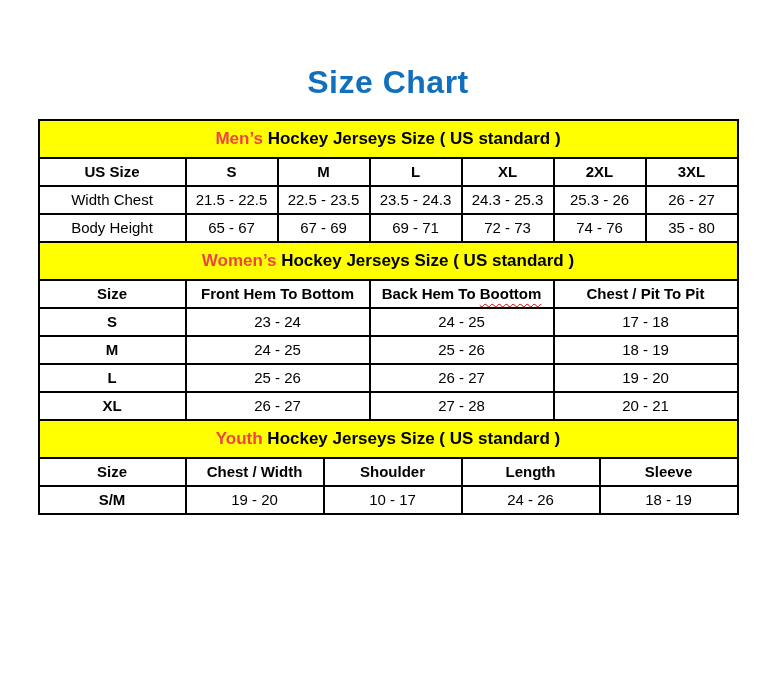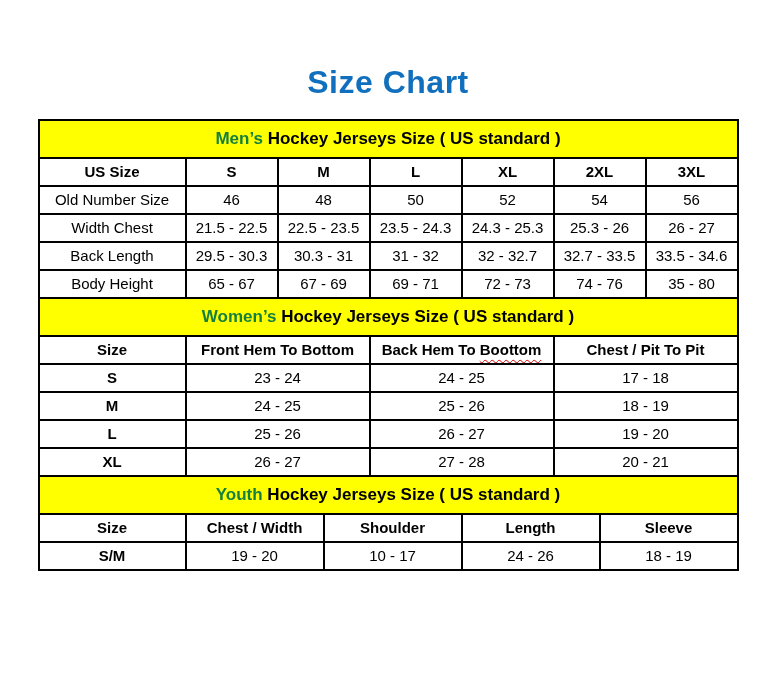--- a/index.html
+++ b/index.html
@@ -49,21 +49,21 @@
     line-height: 1.15;
     overflow: hidden;
     white-space: nowrap;
   }
   tr.band td {
     background: #ffff00;
     height: 36px;
     font-size: 17px;
     font-weight: bold;
   }
-  tr.band .hl { color: #15803d; }
+  tr.band .hl { color: #ef4444; }
   tr.head th {
     height: 26px;
     font-weight: bold;
     font-size: 15px;
     text-align: center;
   }
   tr.data td {
     height: 26px;
     font-weight: normal;
   }
@@ -104,47 +104,29 @@
         <tr class="head">
           <th>US Size</th>
           <th>S</th>
           <th>M</th>
           <th>L</th>
           <th>XL</th>
           <th>2XL</th>
           <th>3XL</th>
         </tr>
         <tr class="data">
-          <td class="rowlabel-plain">Old Number Size</td>
-          <td>46</td>
-          <td>48</td>
-          <td>50</td>
-          <td>52</td>
-          <td>54</td>
-          <td>56</td>
-        </tr>
-        <tr class="data">
           <td class="rowlabel-plain">Width Chest</td>
           <td>21.5 - 22.5</td>
           <td>22.5 - 23.5</td>
           <td>23.5 - 24.3</td>
           <td>24.3 - 25.3</td>
           <td>25.3 - 26</td>
           <td>26 - 27</td>
         </tr>
         <tr class="data">
-          <td class="rowlabel-plain">Back Length</td>
-          <td>29.5 - 30.3</td>
-          <td>30.3 - 31</td>
-          <td>31 - 32</td>
-          <td>32 - 32.7</td>
-          <td>32.7 - 33.5</td>
-          <td>33.5 - 34.6</td>
-        </tr>
-        <tr class="data">
           <td class="rowlabel-plain">Body Height</td>
           <td>65 - 67</td>
           <td>67 - 69</td>
           <td>69 - 71</td>
           <td>72 - 73</td>
           <td>74 - 76</td>
           <td>35 - 80</td>
         </tr>
       </tbody>
     </table>

